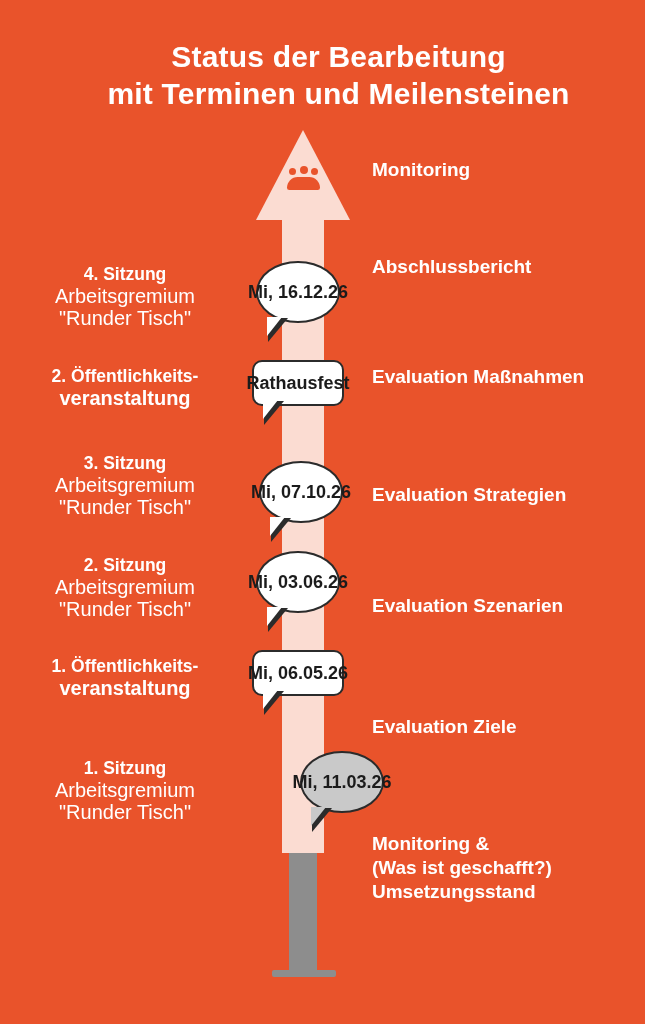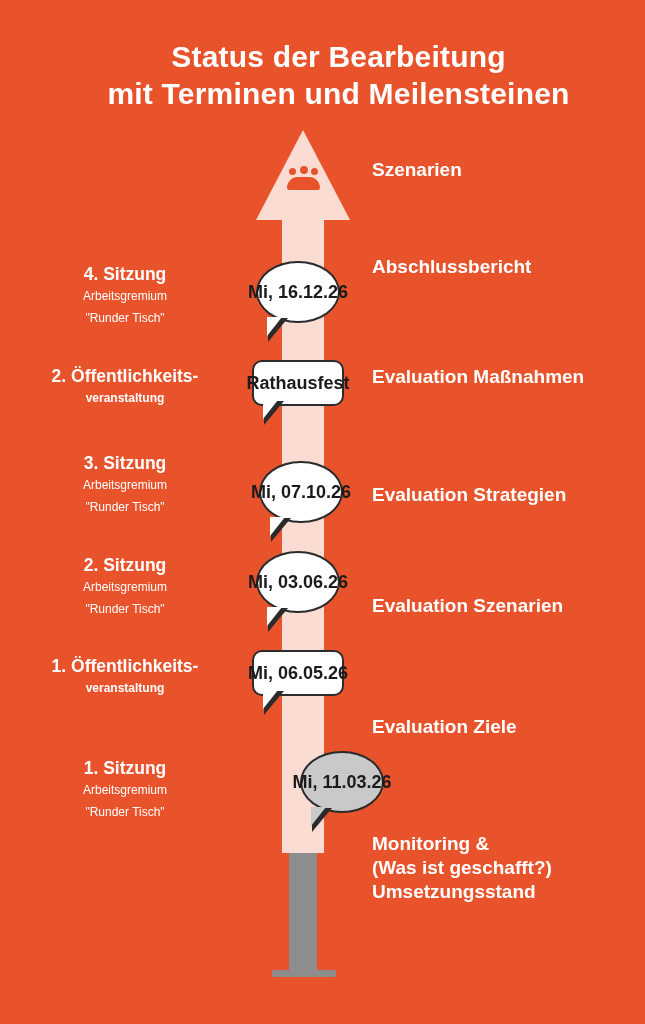--- a/index.html
+++ b/index.html
@@ -166,21 +166,21 @@
     width: 230px;
     left: 10px;
     line-height: 22px;
   }
   .left-label .l1 {
     font-weight: bold;
     font-size: 17.5px;
     display: block;
   }
   .left-label .l2, .left-label .l3 {
-    font-size: 12px;
+    font-size: 20px;
     display: block;
   }
   .left-label.bold-all .l1,
   .left-label.bold-all .l2 {
     font-weight: bold;
     text-align: center;
   }
 
   
   .right-label {
@@ -209,21 +209,21 @@
   <div class="people-icon">
     <div class="head h1"></div>
     <div class="head h2"></div>
     <div class="head h3"></div>
     <div class="body"></div>
   </div>
   <div class="base-plate"></div>
 </div>
 
 <div class="right-label" style="top:158px;">
-  <span>Szenarien</span>
+  <span>Monitoring</span>
 </div>
 <div class="right-label" style="top:255px;">
   <span>Abschlussbericht</span>
 </div>
 <div class="right-label" style="top:365px;">
   <span>Evaluation Maßnahmen</span>
 </div>
 <div class="right-label" style="top:483px;">
   <span>Evaluation Strategien</span>
 </div>

